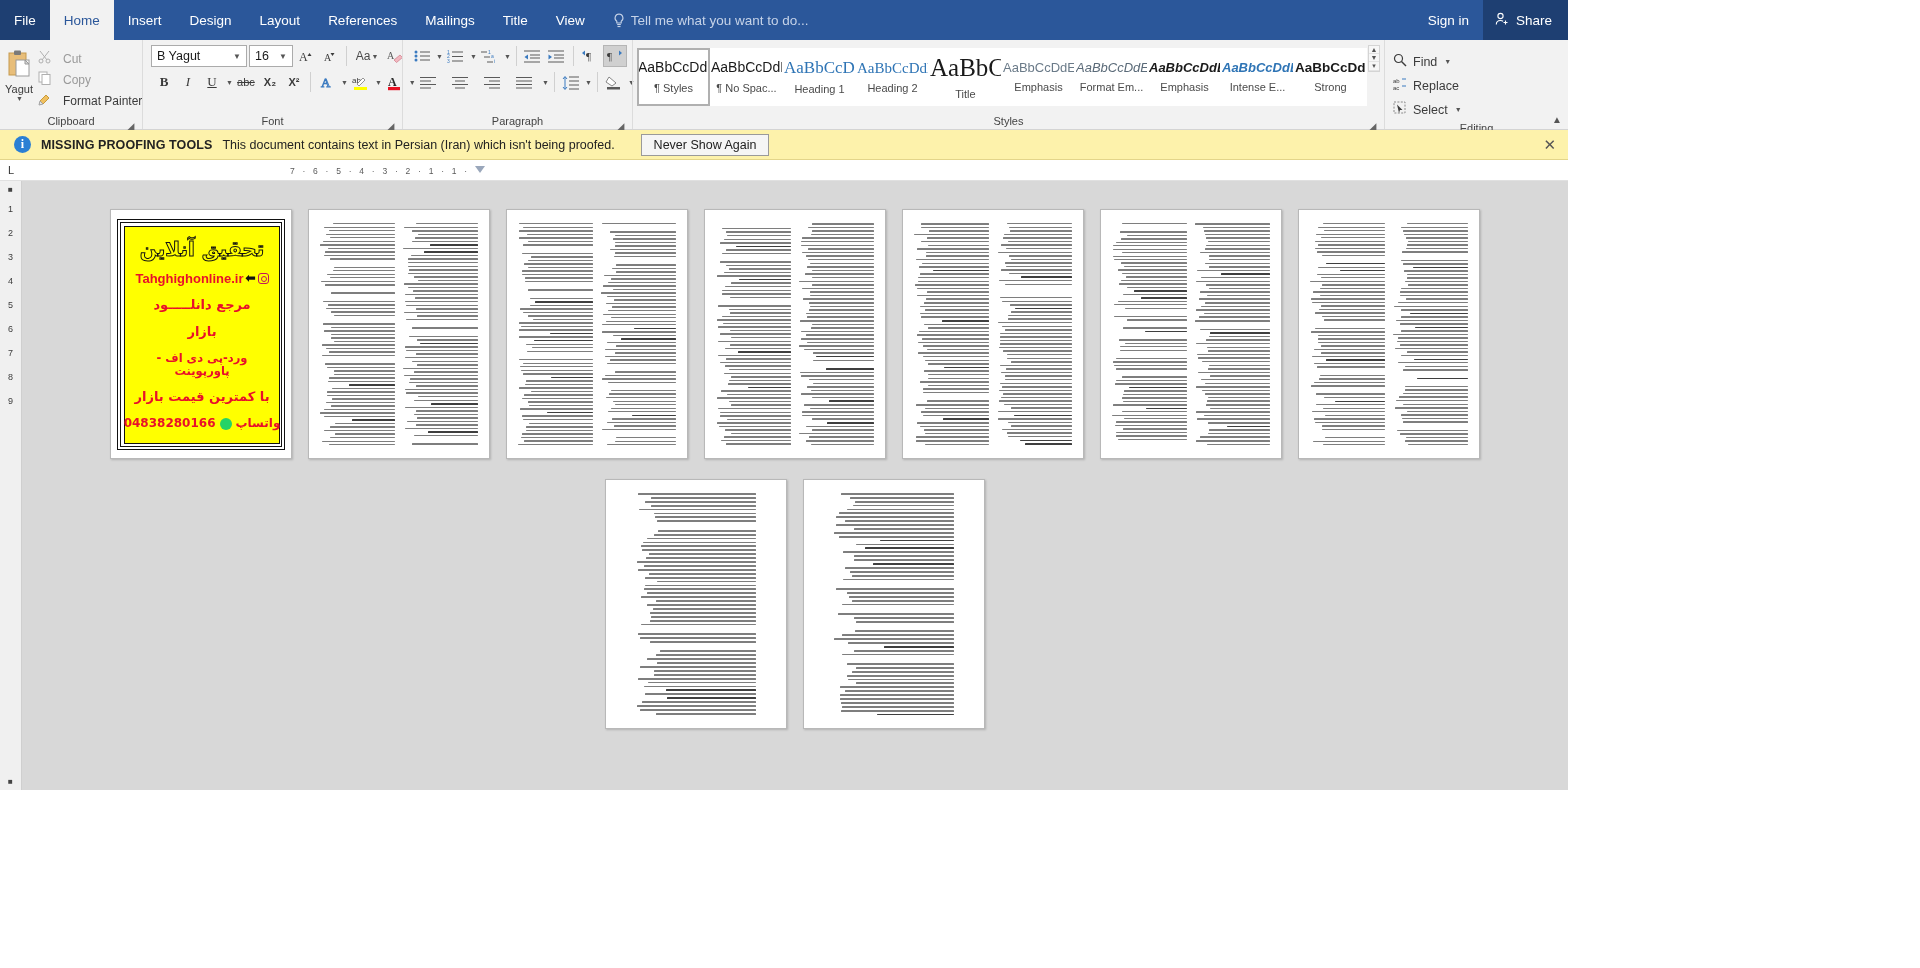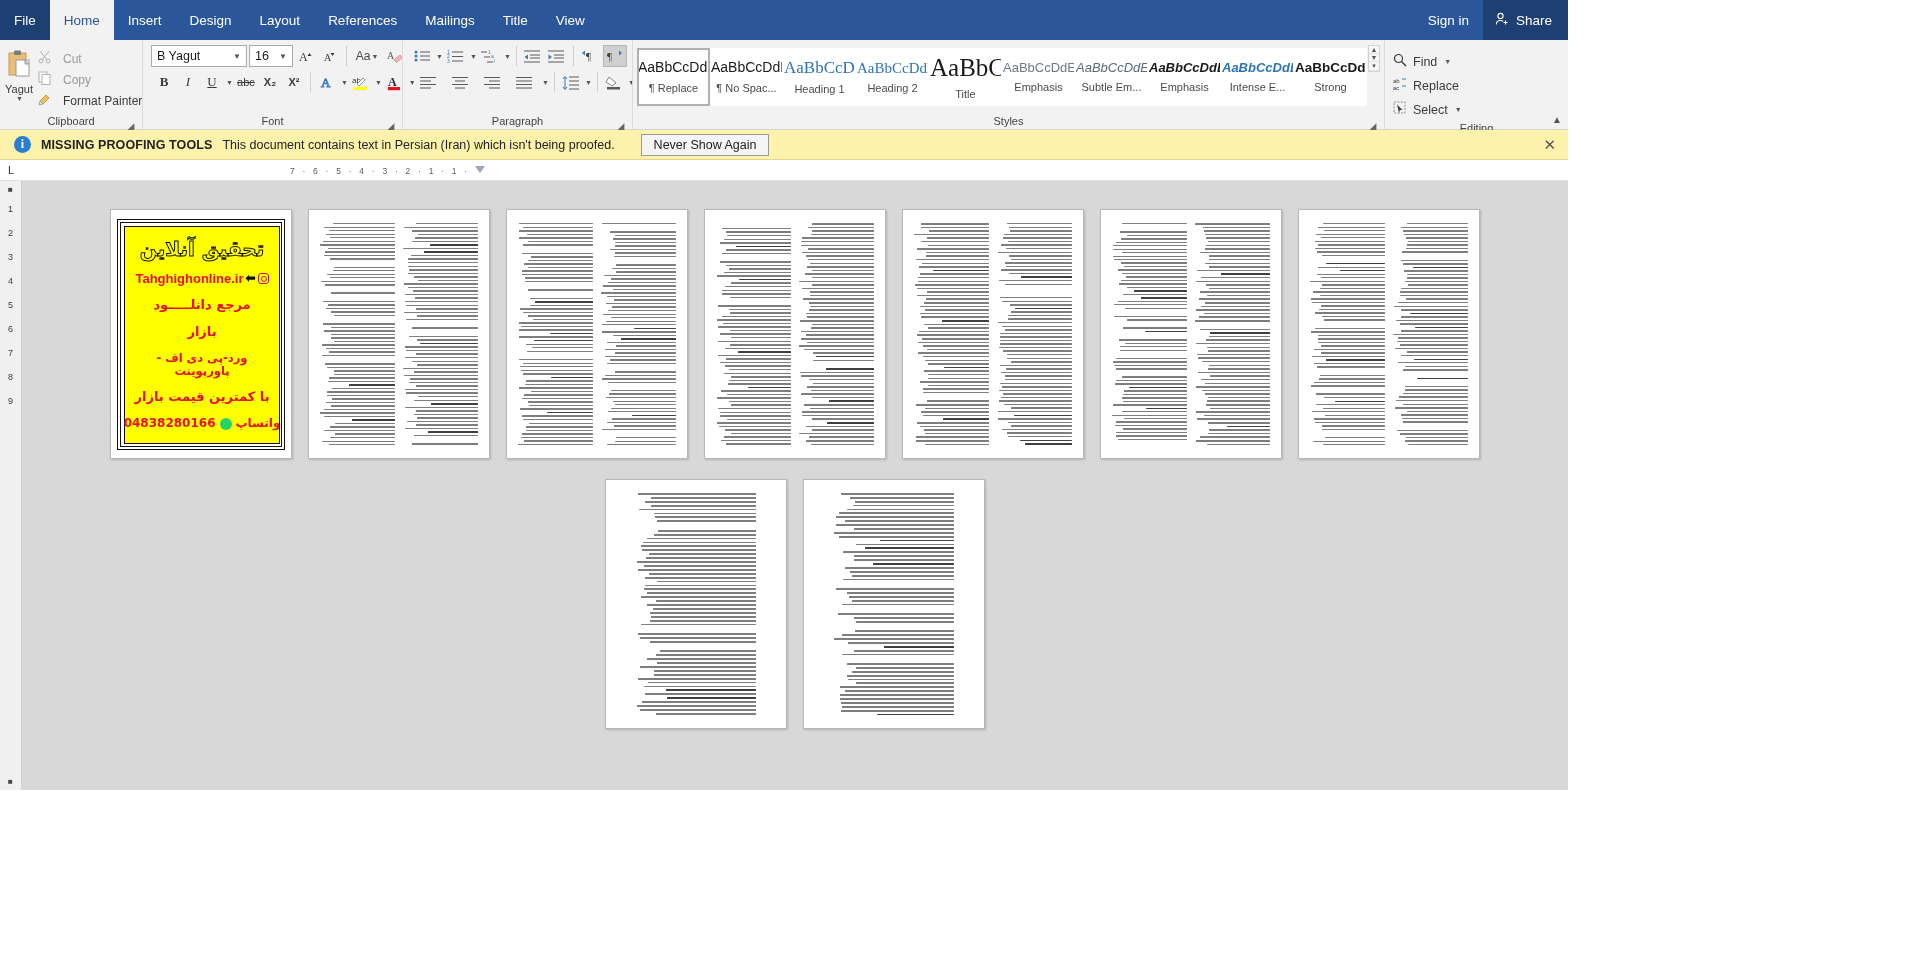--- a/index.html
+++ b/index.html
@@ -374,20 +374,30 @@
     <div class="tab">
         <span>Mailings</span>
       </div>
     <div class="tab">
         <span>Title</span>
       </div>
     <div class="tab">
         <span>View</span>
       </div>
 
+    <div class="tellme">
+      <span>
+        <svg width="12" height="15" viewBox="0 0 12 15">
+            <path d="M6 1a4 4 0 0 0-2.2 7.3V10h4.4V8.3A4 4 0 0 0 6 1z" fill="none" stroke="#c6d3e8" stroke-width="1.1"></path>
+            <rect x="4.2" y="11" width="3.6" height="1.1" fill="#c6d3e8"></rect>
+            <rect x="4.5" y="13" width="3" height="1.1" fill="#c6d3e8"></rect>
+          </svg>
+      </span>
+      <span>Tell me what you want to do...</span>
+    </div>
 
     <div class="tabbar-right">
       <div class="signin">
           <span>Sign in</span>
         </div>
       <div class="share">
         <span>
           <svg width="15" height="14" viewBox="0 0 15 14">
               <circle cx="5.5" cy="4" r="2.6" fill="none" stroke="#fff" stroke-width="1.1"></circle>
               <path d="M1.3 12.5c0-2.4 1.9-4 4.2-4 1 0 1.9.3 2.6.8" fill="none" stroke="#fff" stroke-width="1.1"></path>
@@ -640,21 +650,21 @@
         </div>
       </div>
       <div class="group-label"><span>Paragraph</span><span class="dlg-launcher">◢</span></div>
     </div>
 
     <div class="group" style="width:752px">
       <div class="group-body">
         <div class="styles-gallery" id="styles-gallery">
             <div class="style-item selected">
               <div class="preview" style="color: rgb(26, 26, 26); font-family: &quot;Liberation Sans&quot;, sans-serif; font-size: 14px; font-weight: normal; font-style: normal;">AaBbCcDdEe</div>
-              <div class="sname">¶ Replace</div>
+              <div class="sname">¶ Styles</div>
             </div>
             <div class="style-item">
               <div class="preview" style="color: rgb(26, 26, 26); font-family: &quot;Liberation Sans&quot;, sans-serif; font-size: 14px; font-weight: normal; font-style: normal;">AaBbCcDdEe</div>
               <div class="sname">¶ No Spac...</div>
             </div>
             <div class="style-item">
               <div class="preview" style="color: rgb(46, 116, 181); font-family: &quot;Liberation Serif&quot;, serif; font-size: 17px; font-weight: normal; font-style: normal;">AaBbCcDdEe</div>
               <div class="sname">Heading 1</div>
             </div>
             <div class="style-item">
@@ -664,21 +674,21 @@
             <div class="style-item">
               <div class="preview" style="color: rgb(26, 26, 26); font-family: &quot;Liberation Serif&quot;, serif; font-size: 25px; font-weight: normal; font-style: normal;">AaBbCcDdEe</div>
               <div class="sname">Title</div>
             </div>
             <div class="style-item">
               <div class="preview" style="color: rgb(106, 122, 136); font-family: &quot;Liberation Sans&quot;, sans-serif; font-size: 13px; font-weight: normal; font-style: normal;">AaBbCcDdEe</div>
               <div class="sname">Emphasis</div>
             </div>
             <div class="style-item">
               <div class="preview" style="color: rgb(90, 106, 120); font-family: &quot;Liberation Sans&quot;, sans-serif; font-size: 13px; font-weight: normal; font-style: italic;">AaBbCcDdEe</div>
-              <div class="sname">Subtle Em...</div>
+              <div class="sname">Format Em...</div>
             </div>
             <div class="style-item">
               <div class="preview" style="color: rgb(26, 26, 26); font-family: &quot;Liberation Sans&quot;, sans-serif; font-size: 13px; font-weight: bold; font-style: italic;">AaBbCcDdEe</div>
               <div class="sname">Emphasis</div>
             </div>
             <div class="style-item">
               <div class="preview" style="color: rgb(46, 116, 181); font-family: &quot;Liberation Sans&quot;, sans-serif; font-size: 13px; font-weight: bold; font-style: italic;">AaBbCcDdEe</div>
               <div class="sname">Intense E...</div>
             </div>
             <div class="style-item">

